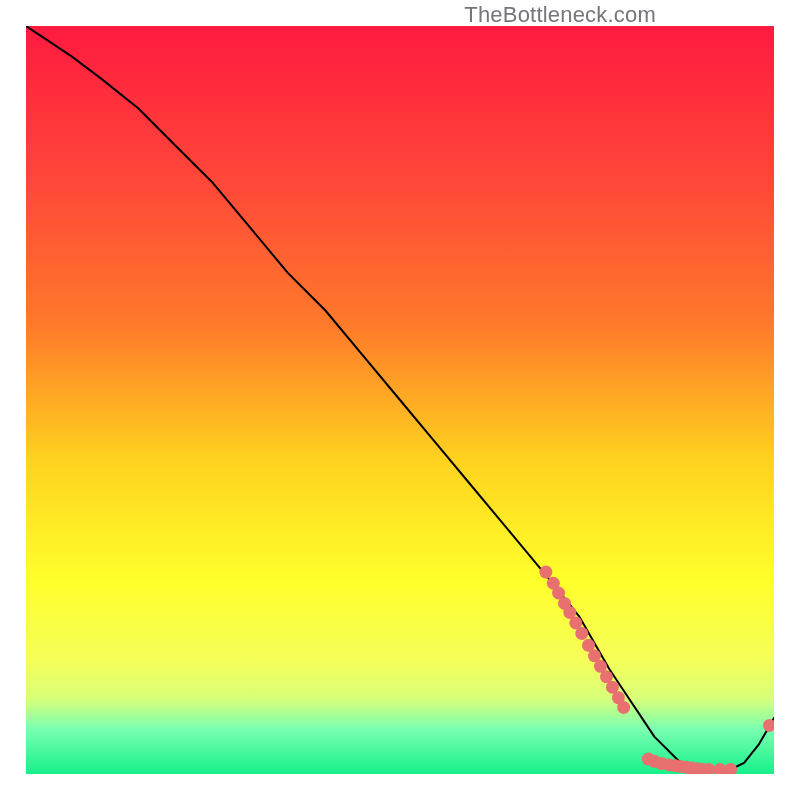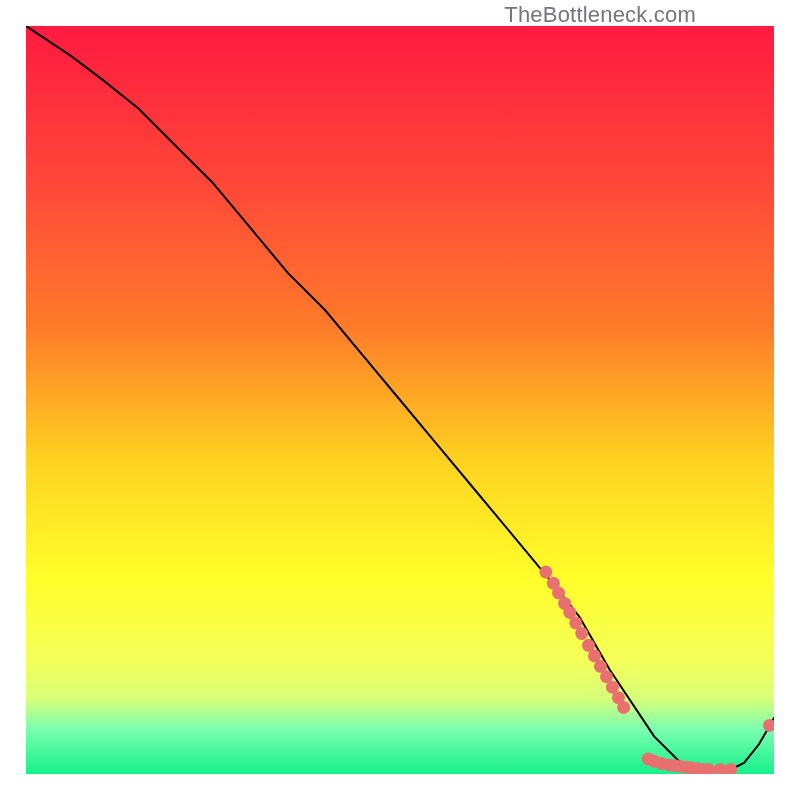--- a/index.html
+++ b/index.html
@@ -9,21 +9,20 @@
     height: 800px;
     overflow: hidden;
     background: #ffffff;
     font-family: -apple-system, BlinkMacSystemFont, "Segoe UI", Arial, sans-serif;
   }
   .canvas {
     position: relative;
     width: 668px;
     height: 800px;
     background: #ffffff;
-    padding-left: 40px;
   }
   .watermark {
     position: absolute;
     top: 2px;
     right: 12px;
     font-size: 22px;
     color: #75757a;
     font-weight: 400;
     letter-spacing: 0.2px;
   }

